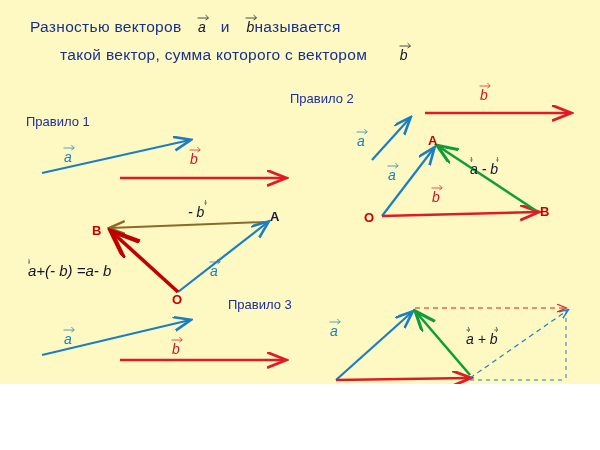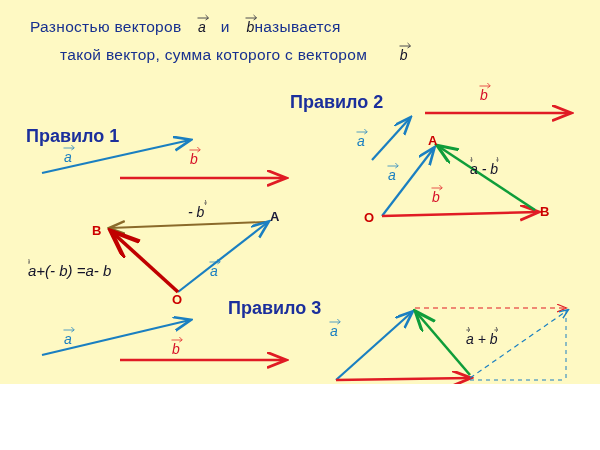--- a/index.html
+++ b/index.html
@@ -29,22 +29,22 @@
     white-space: nowrap;
     line-height: 1.15;
   }
   .title-text {
     color: #17308f;
     font-size: 15.5px;
     letter-spacing: 0.3px;
   }
   .rule-title {
     color: #1b2f9c;
-    font-weight: bold;
-    font-size: 18px;
+    font-weight: normal;
+    font-size: 13px;
   }
   .vec-it {
     font-style: italic;
     font-size: 14px;
   }
   .vec-blue { color: #1a7fc1; }
   .vec-red  { color: #d6122a; }
   .vec-black{ color: #14142a; }
   .pt-red   { color: #cc0000; font-weight: bold; font-size: 13px; }
   .pt-dark  { color: #1a1a3a; font-weight: bold; font-size: 13px; }
@@ -179,21 +179,21 @@
       <span class="bar">
         <svg viewBox="0 0 24 6" preserveAspectRatio="none">
             <path d="M1,4 L22,4 M17,1 L23,4 L17,6" fill="none" stroke="#14142a" stroke-width="1"></path>
           </svg>
       </span>
       <span>b</span>
     </span>
   </div>
 
 
-  <div class="lbl rule-title" style="left:26px; top:126px;">Правило 1</div>
+  <div class="lbl rule-title" style="left:26px; top:115px;">Правило 1</div>
   <div class="lbl rule-title" style="left:290px; top:92px;">Правило 2</div>
   <div class="lbl rule-title" style="left:228px; top:298px;">Правило 3</div>
 
   <div class="lbl" style="left:64px; top:148px;">
     <span class="ov vec-it vec-blue">
       <span class="bar">
         <svg viewBox="0 0 24 6" preserveAspectRatio="none">
             <path d="M1,4 L22,4 M17,1 L23,4 L17,6" fill="none" stroke="#1a7fc1" stroke-width="1"></path>
           </svg>
       </span>

